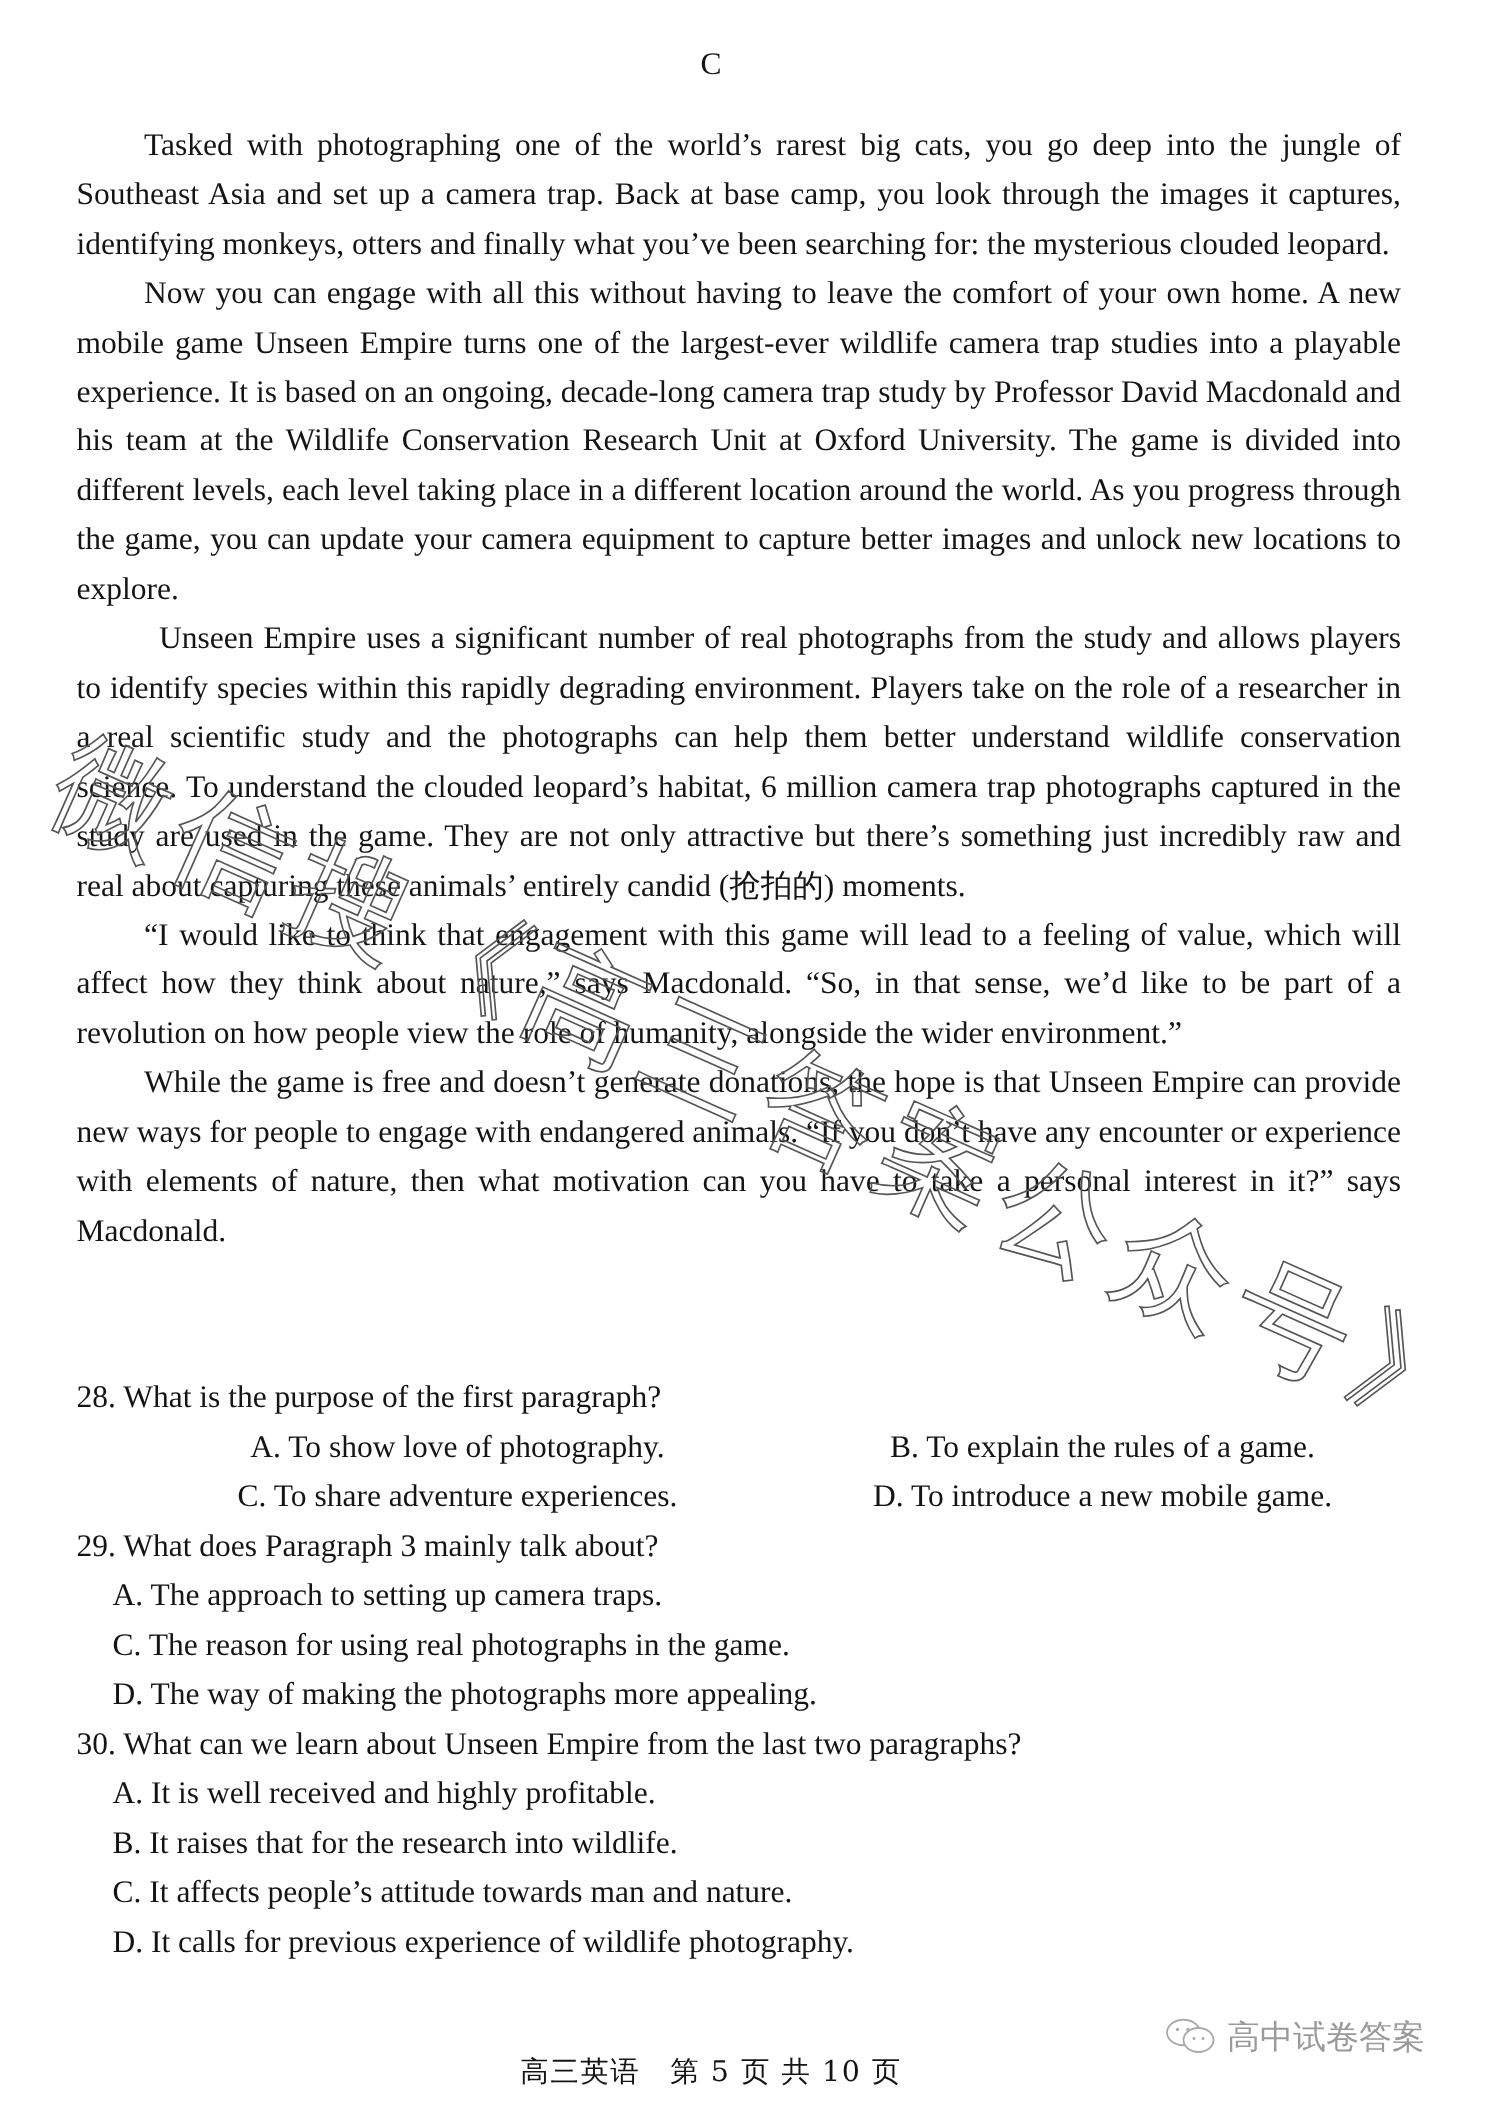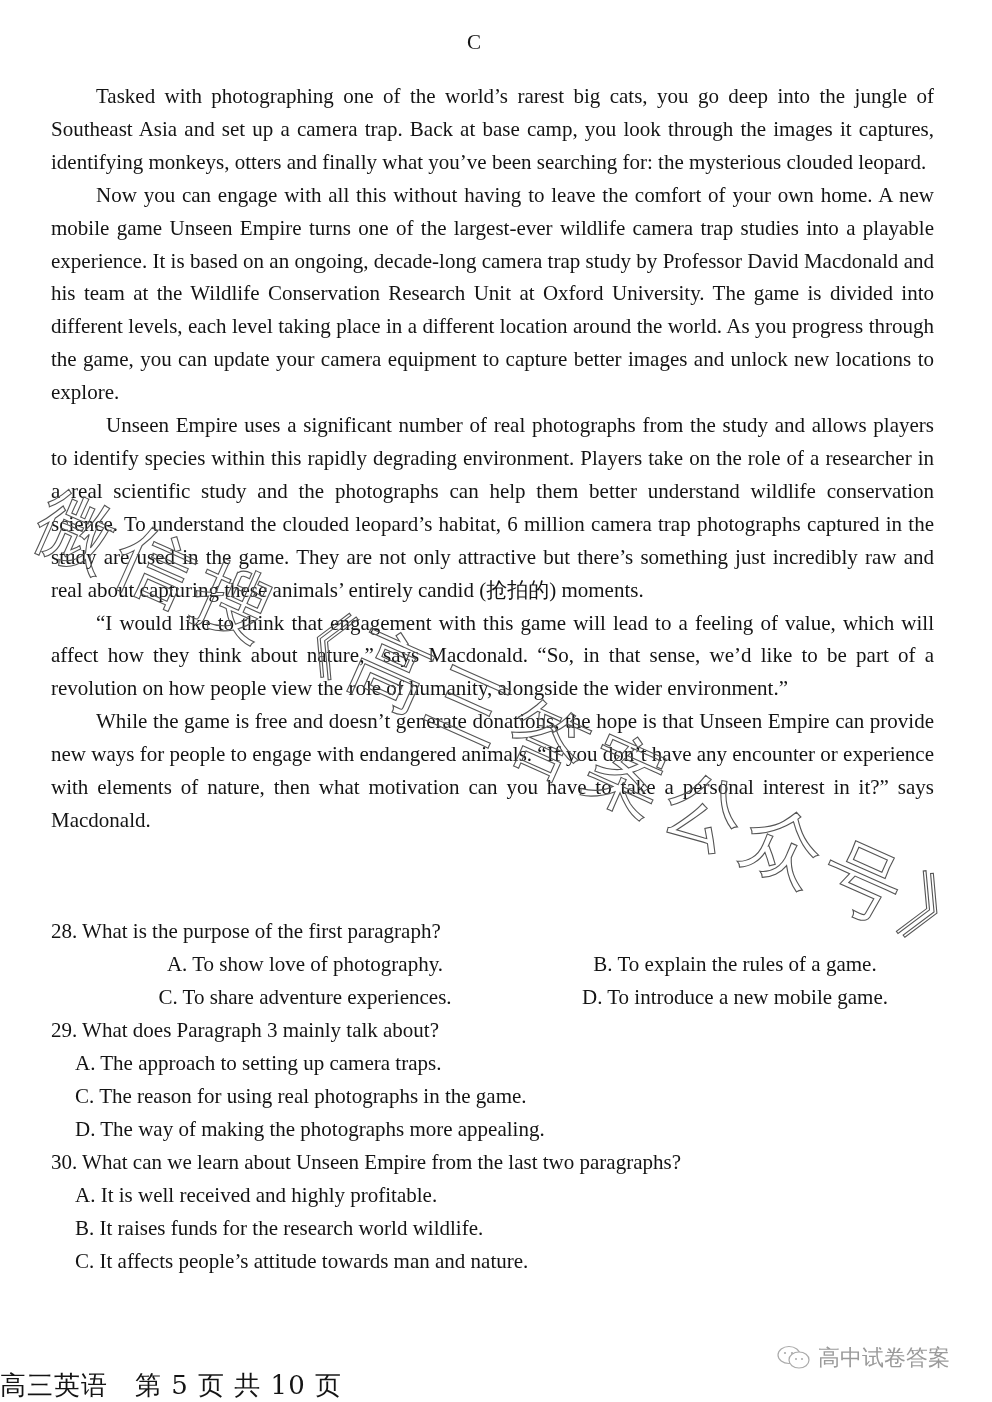--- a/index.html
+++ b/index.html
@@ -8,21 +8,21 @@
   .page { position:absolute; left:0; top:0; width:992px; height:1402px; }
   .section-letter { position:absolute; top:30px; left:0; width:948px; text-align:center; font-size:21px; }
   .passage { position:absolute; left:51px; top:60px; width:883px; font-size:21px; line-height:32.9px;margin-top:20px; }
   .passage p { margin:0; text-align:justify; text-indent:45px; }
   .passage p.p3 { text-indent:55px; }
   .questions { position:absolute; left:51px; top:915px; width:883px; font-size:21px; line-height:33px; }
   .q-stem { margin:0; }
   .opts-grid { display:grid; grid-template-columns: 460px 400px; padding-left:24px;text-align:center; }
   .opts-list { padding-left:24px; }
   .opt { white-space:nowrap; }
-  .footer { position:absolute; top:1368px; left:0; width:948px; text-align:left; font-size:26px;
+  .footer { position:absolute; top:1368px; left:0; width:948px; text-align:center; font-size:19px;
             font-family:"DejaVu Serif", serif; letter-spacing:1px; }
   .watermark-brand { position:absolute; left:776px; top:1343px; font-size:22px; color:#9a9a9a;
                      font-family:Liberation Sans, sans-serif; display:flex; align-items:center; gap:6px; }
   .wechat-icon { width:36px; height:26px; }
   .diag-watermark { position:absolute; left:0; top:0; width:992px; height:1402px; pointer-events:none; }
 </style>
 </head>
 <body>
 
 <div class="page">
@@ -52,22 +52,23 @@
       <div class="opts-list">
         <div class="opt">A. The approach to setting up camera traps.</div>
         <div class="opt">C. The reason for using real photographs in the game.</div>
         <div class="opt">D. The way of making the photographs more appealing.</div>
       </div>
     </div>
     <div>
       <p class="q-stem">30. What can we learn about Unseen Empire from the last two paragraphs?</p>
       <div class="opts-list">
         <div class="opt">A. It is well received and highly profitable.</div>
-        <div class="opt">B. It raises funds for the research world wildlife.</div>
+        <div class="opt">B. It raises that for the research into wildlife.</div>
         <div class="opt">C. It affects people’s attitude towards man and nature.</div>
+        <div class="opt">D. It calls for previous experience of wildlife photography.</div>
       </div>
     </div>
   </div>
 
   <svg class="diag-watermark" viewBox="0 0 992 1402">
     <text x="30" y="540" transform="rotate(24 30 540)" font-size="78" fill="none" stroke="#555" stroke-width="1.1" font-family="DejaVu Sans, sans-serif" letter-spacing="8">微信搜《高三答案公众号》</text>
   </svg>
 
   <div class="footer">高三英语　第 5 页 共 10 页</div>
 

